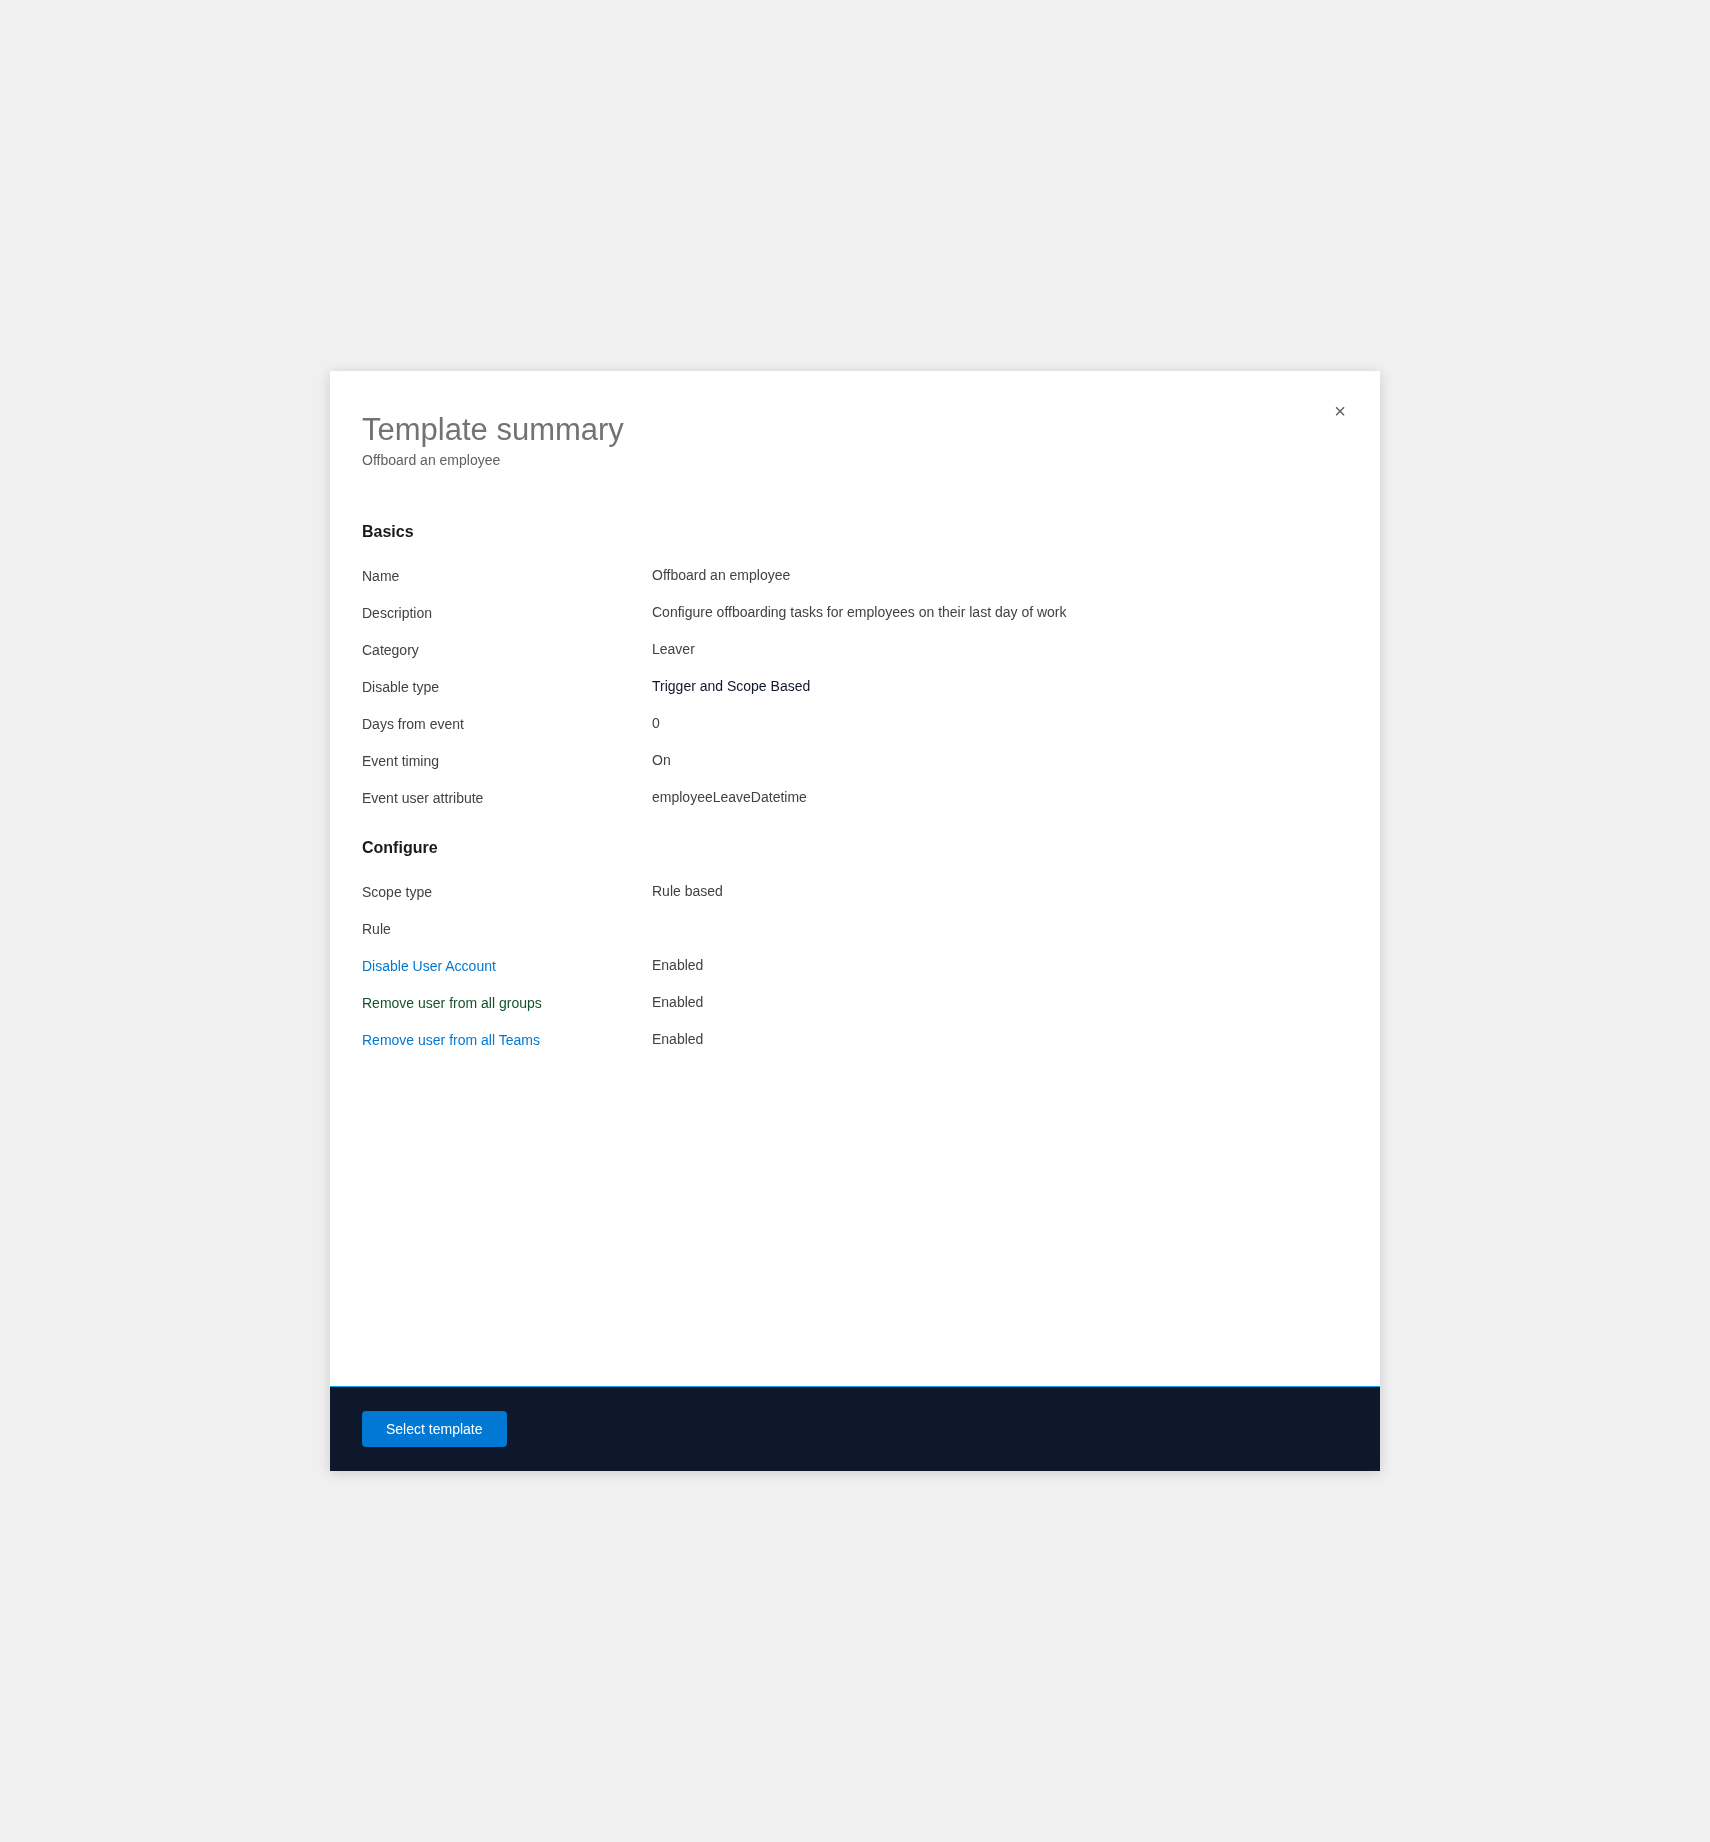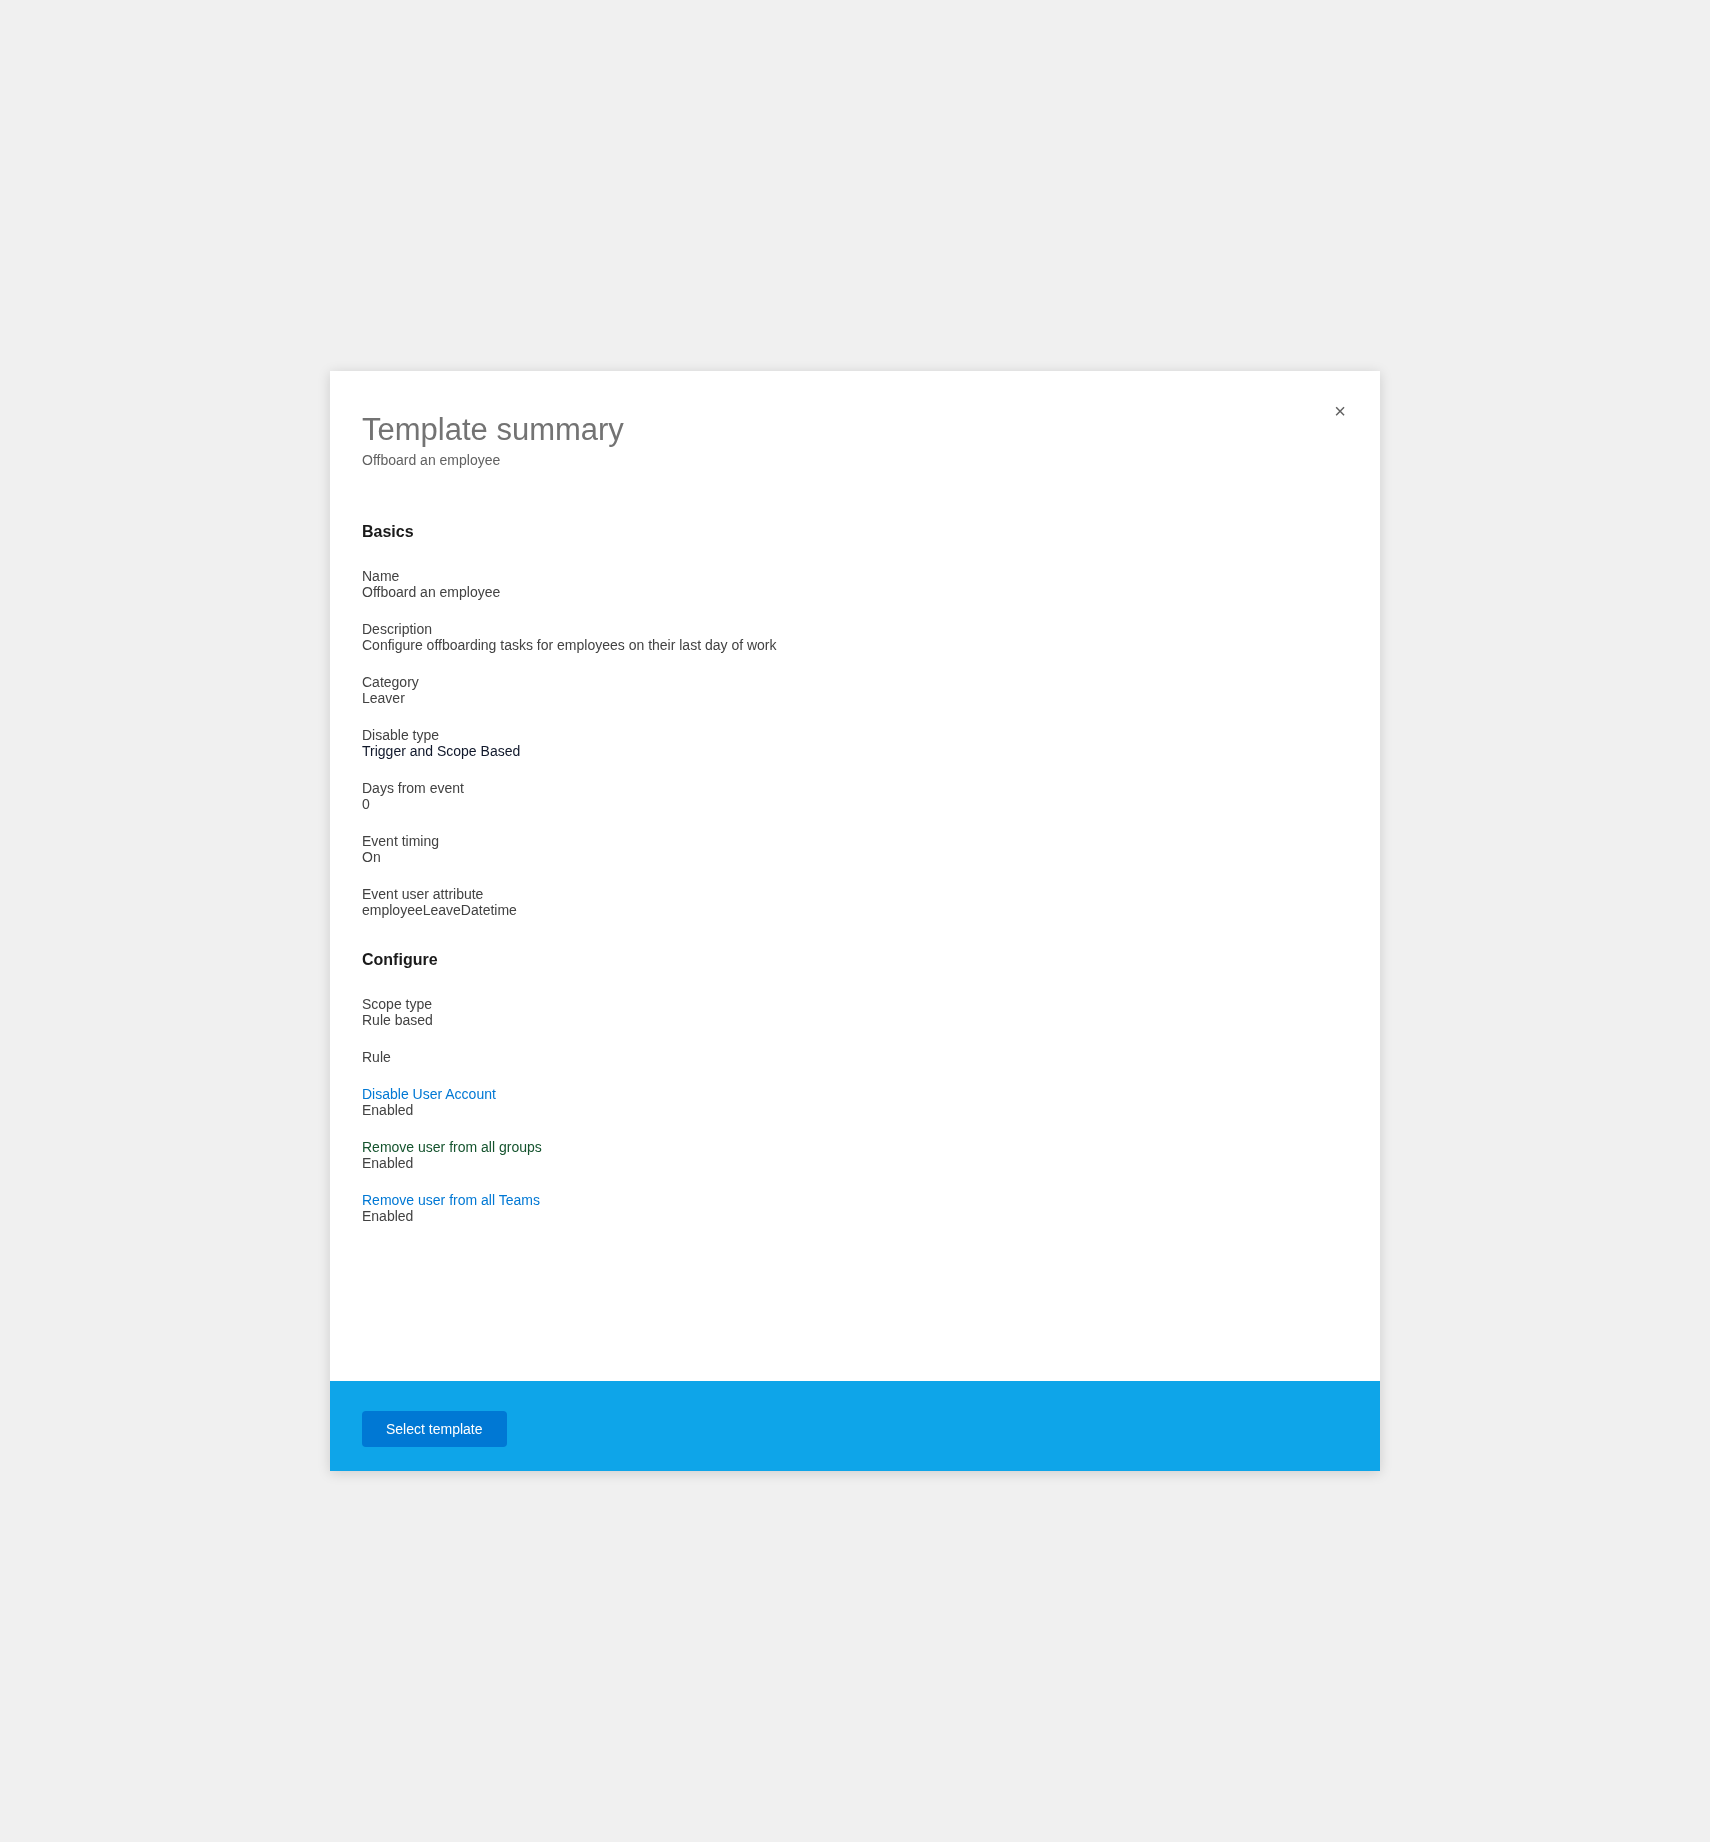--- a/index.html
+++ b/index.html
@@ -68,21 +68,20 @@
       color: #1a1a1a;
       margin-top: 23px;
       margin-bottom: 16px;
     }
 
     .field-row {
       display: flex;
       align-items: flex-start;
       padding: 10px 0;
       min-height: 36px;
-      flex-direction: column;
     }
 
     .field-label {
       width: 290px;
       min-width: 290px;
       font-size: 14px;
       color: #424242;
       padding-top: 1px;
     }
 
@@ -94,23 +93,23 @@
 
     .field-value.link {
       color: #0f172a;
     }
 
     .footer {
       position: absolute;
       bottom: 0;
       left: 0;
       right: 0;
-      border-top: 6px solid #0ea5e9;
+      border-top: 1px solid #0ea5e9;
       padding: 24px 32px;
-      background: #0ea5e9;
+      background: #0f172a;
     }
 
     .select-template-btn {
       background: #0078d4;
       color: #ffffff;
       border: none;
       border-radius: 4px;
       padding: 10px 24px;
       font-size: 14px;
       font-weight: 500;

